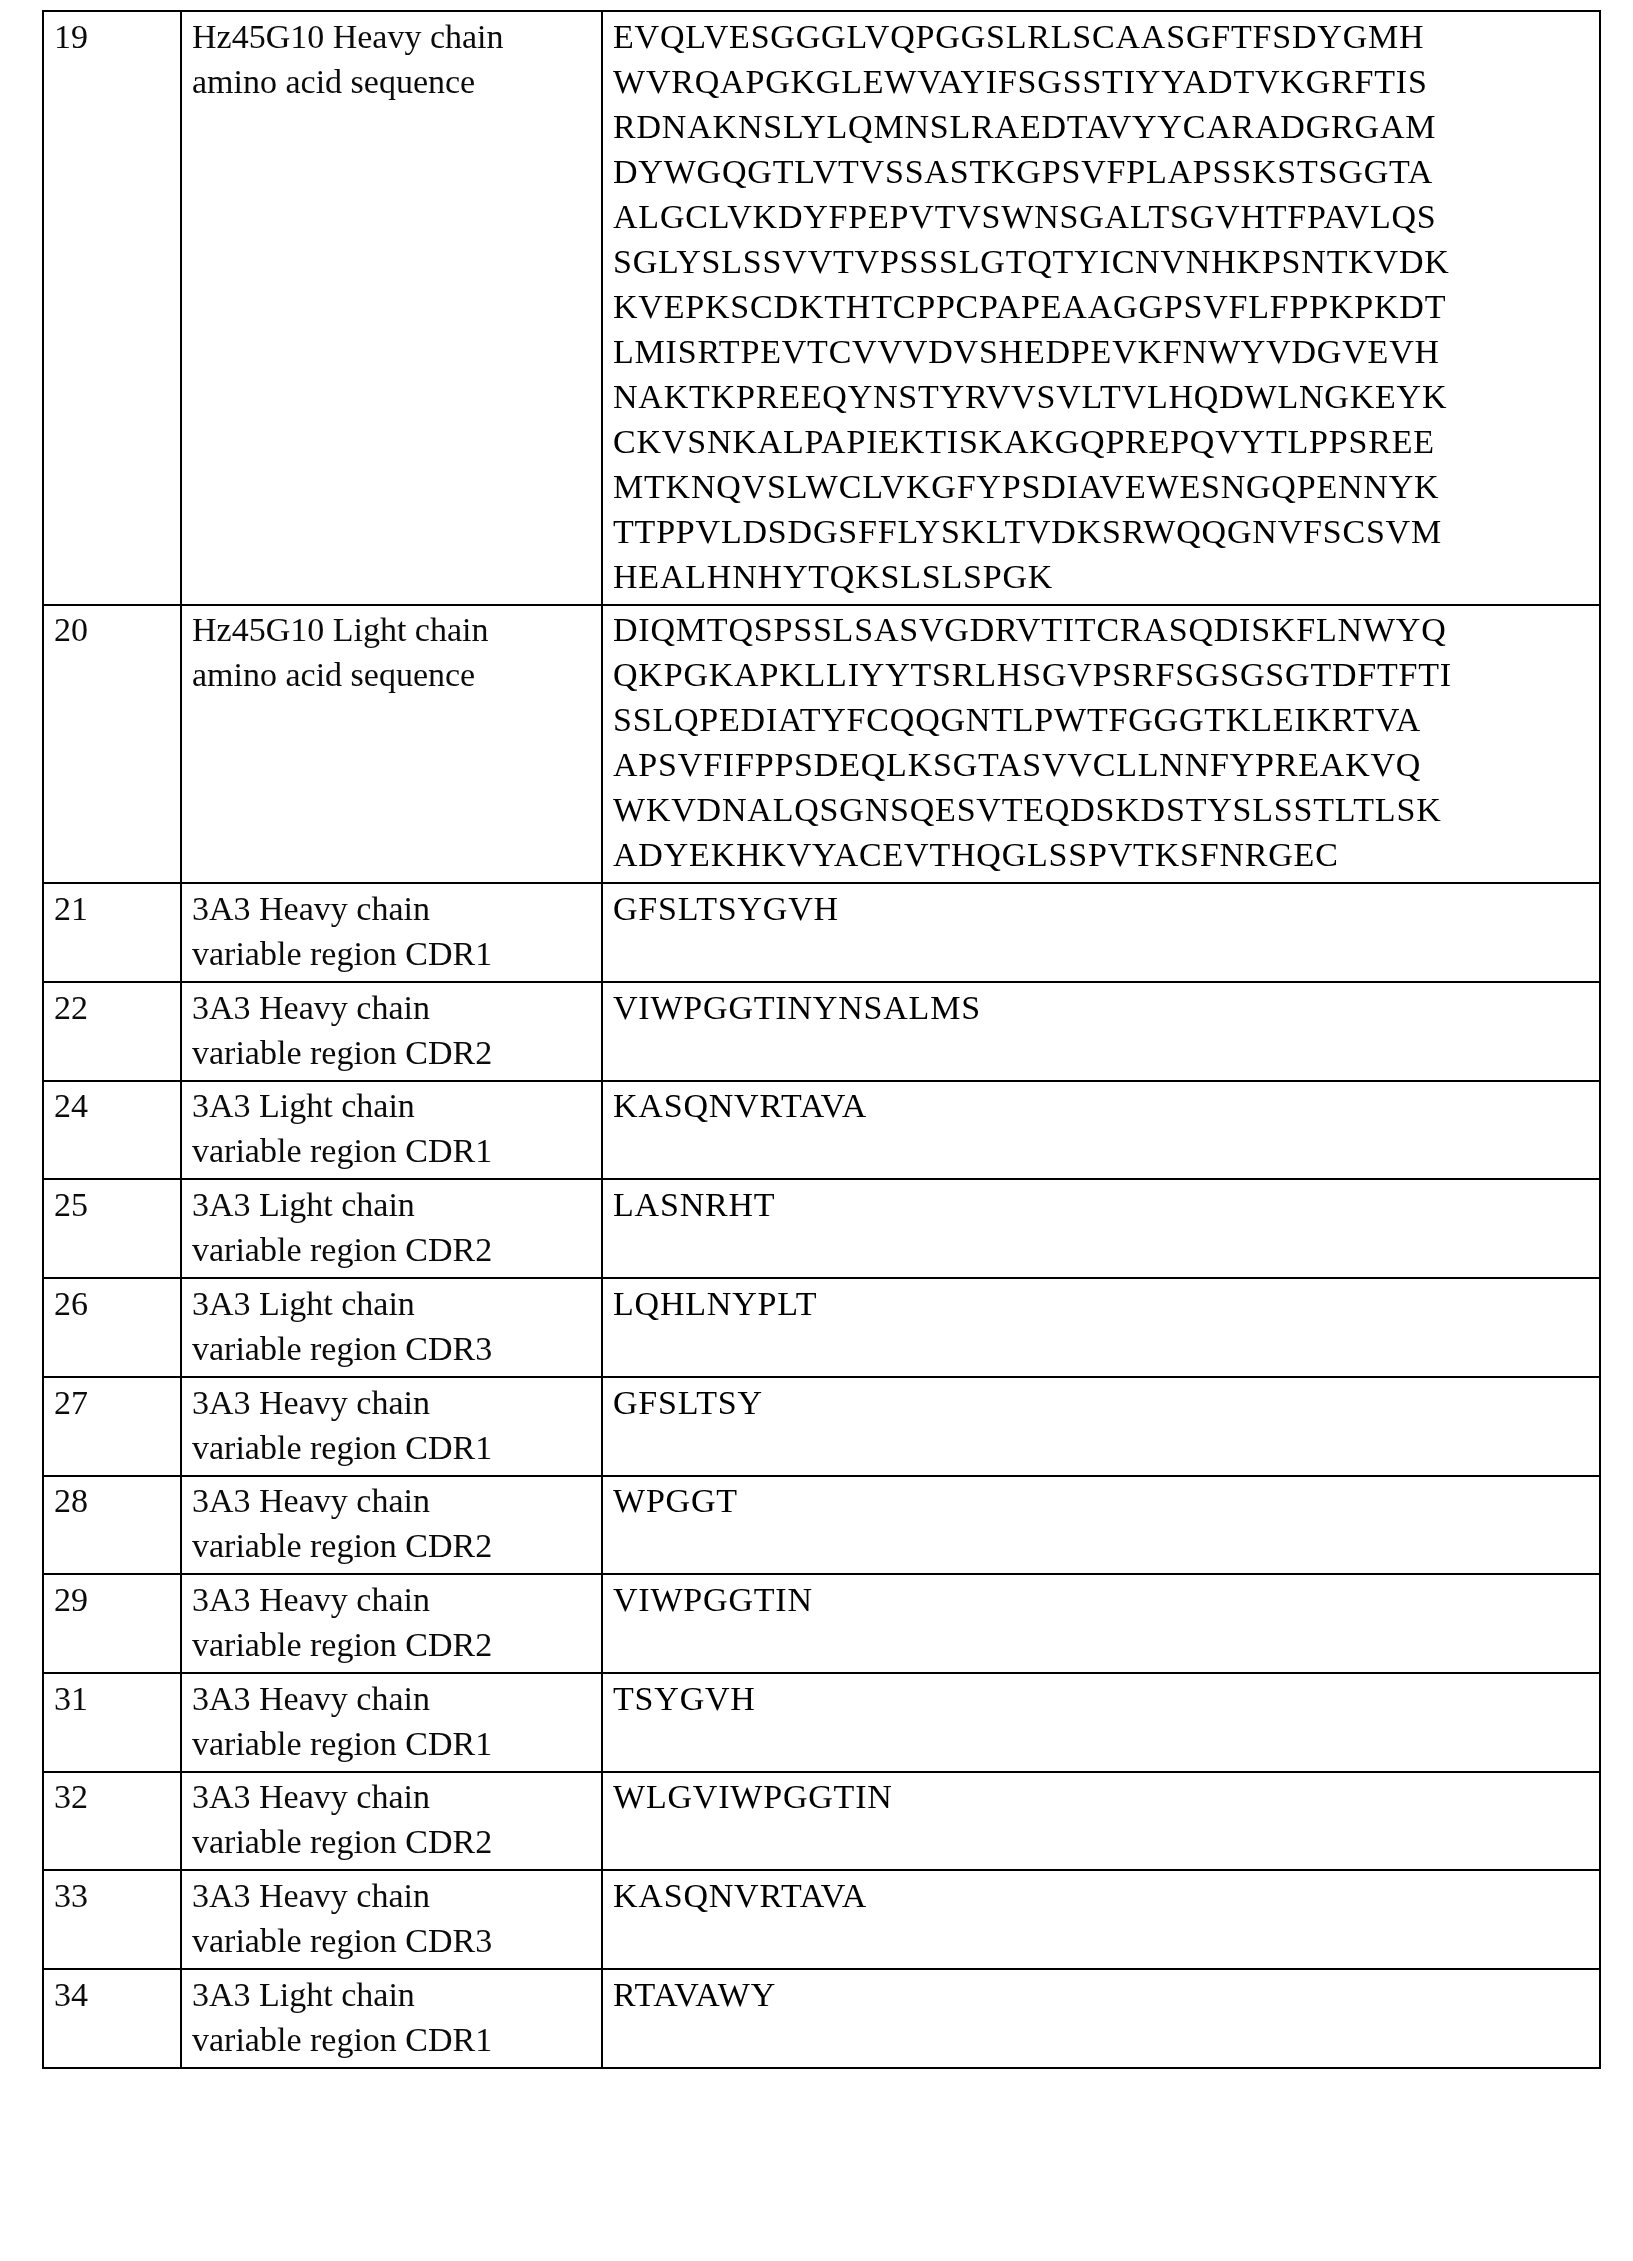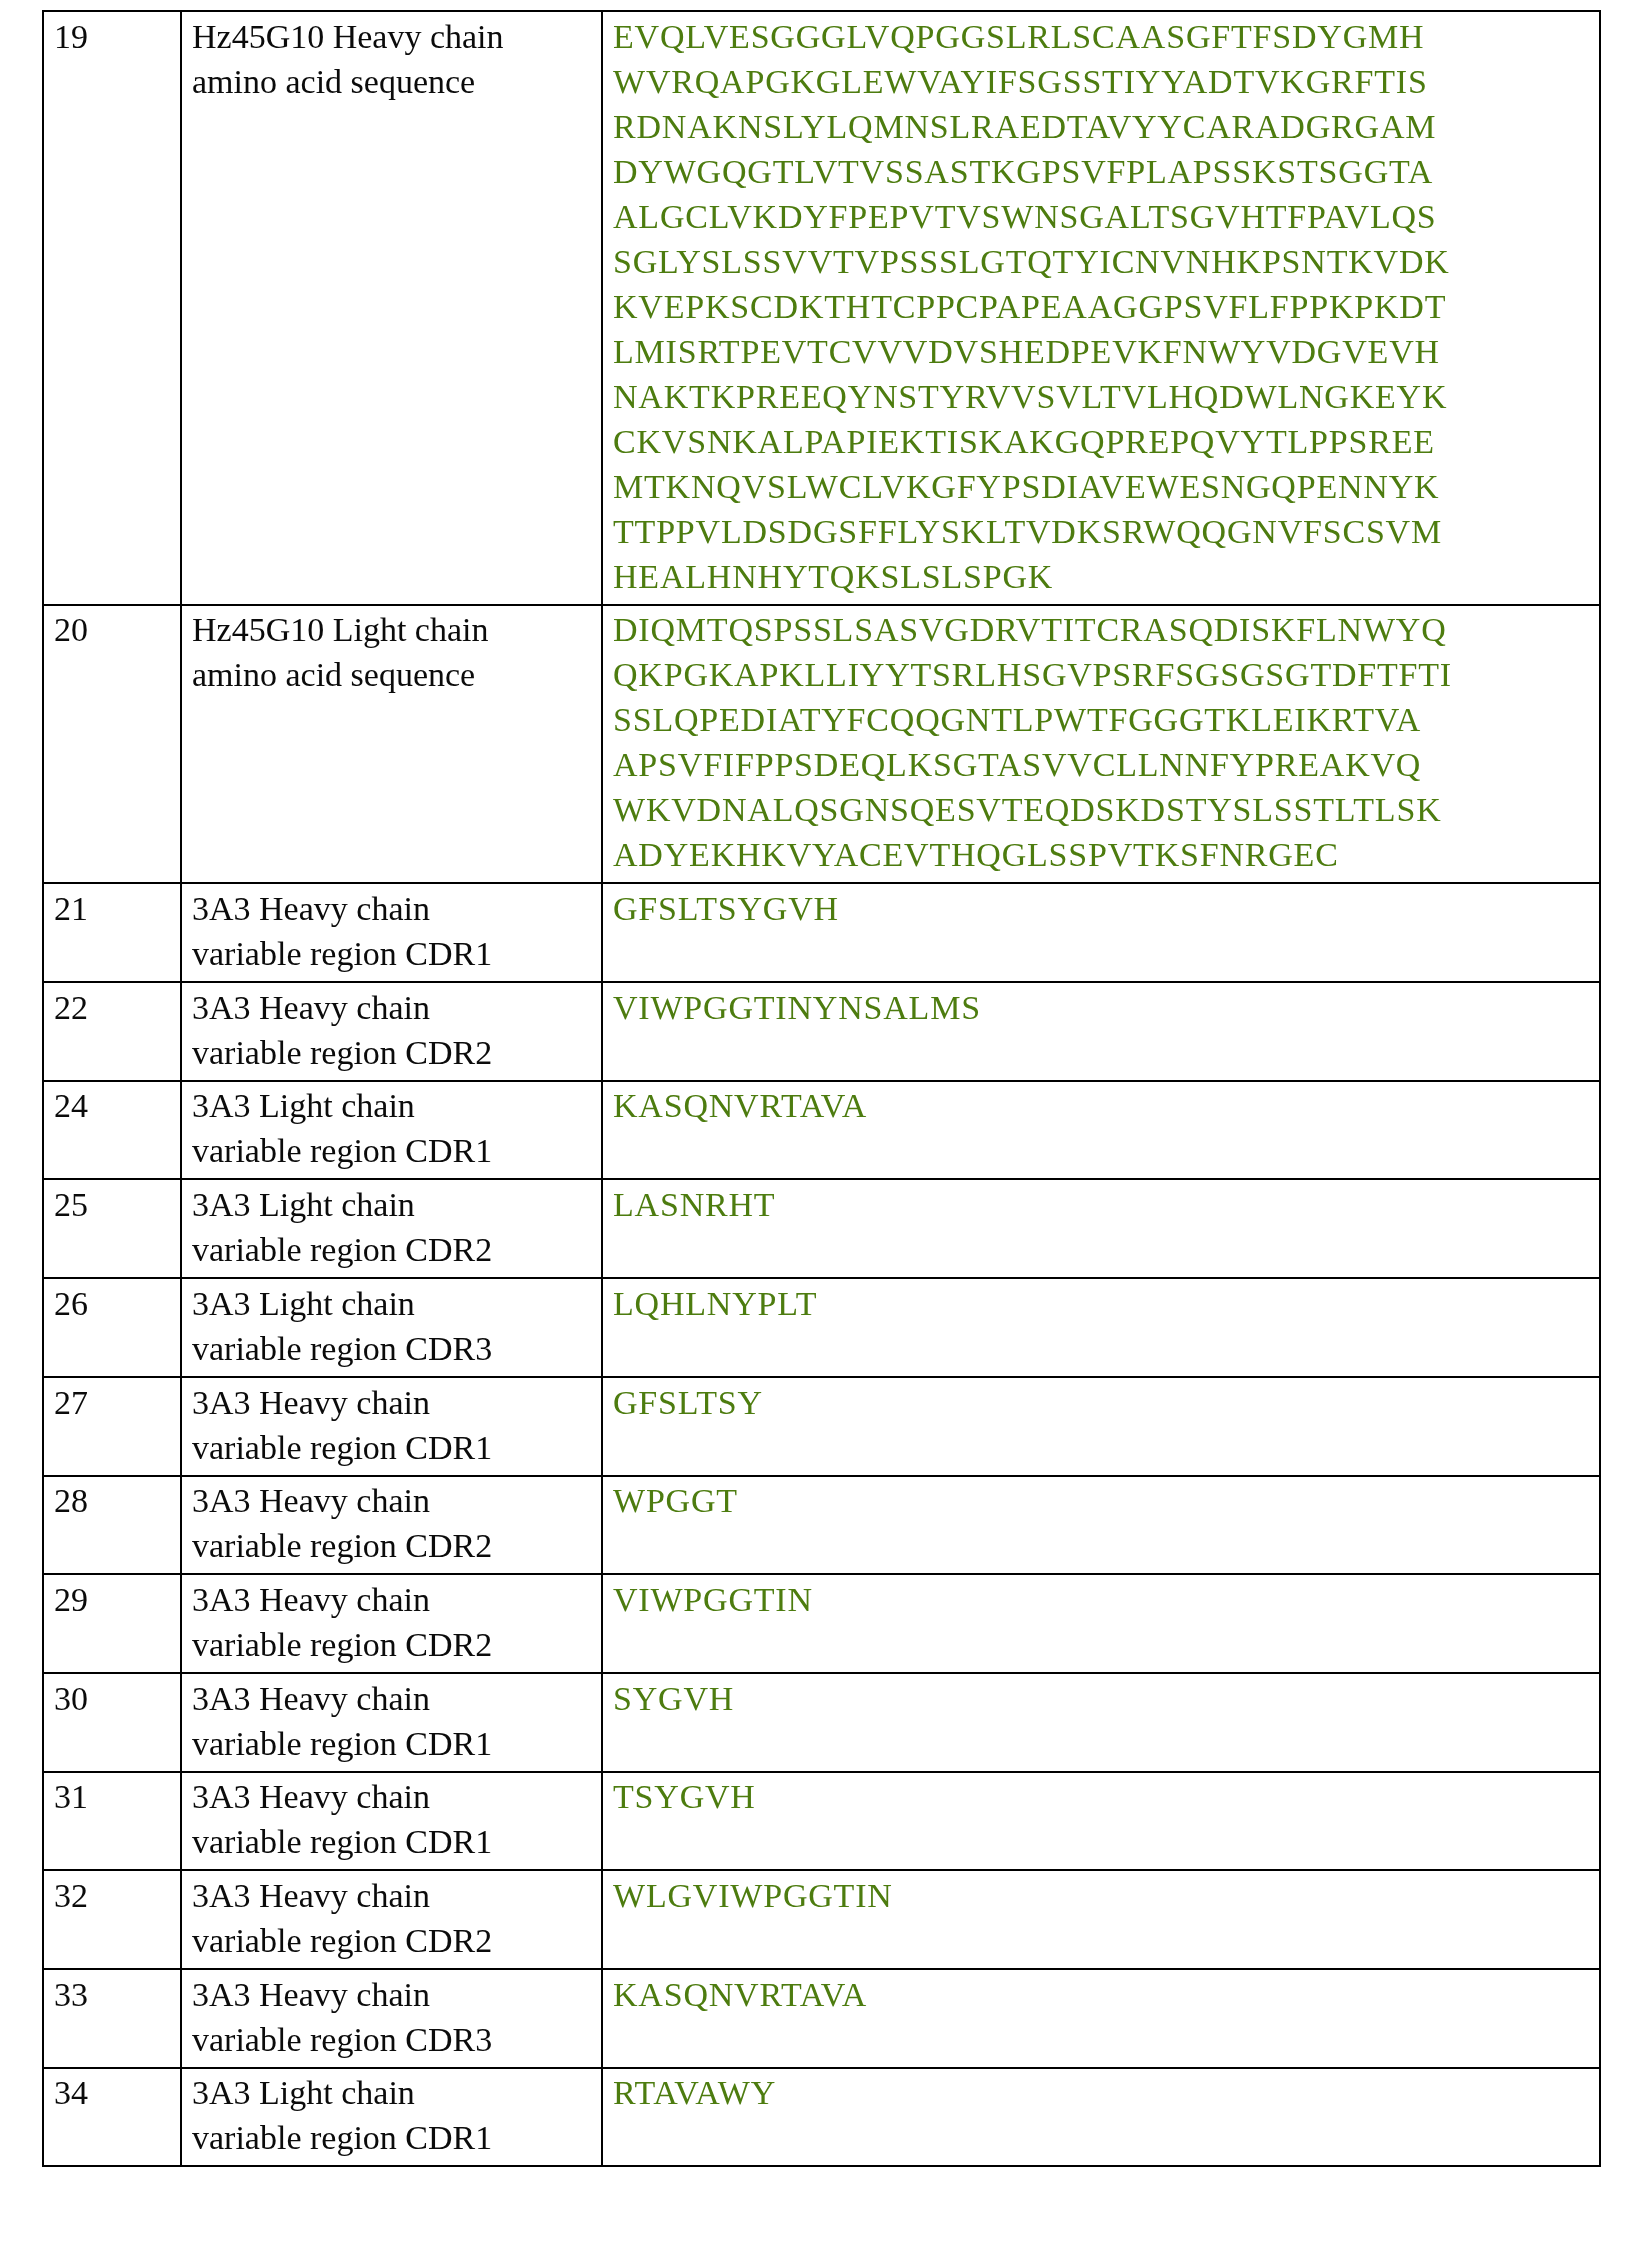--- a/index.html
+++ b/index.html
@@ -44,21 +44,21 @@
     padding-left: 8.4px;
   }
   td.td-desc {
     width: 419px;
     border-radius: 32px;
   }
   td.td-seq {
     width: 992px;
     padding-top: 6.7px;
     letter-spacing: 0.8px;
-    color: #4d7c0f;
+    color: #000000;
   }
   col.c-id   { width: 138px; }
   col.c-desc { width: 421px; }
   col.c-seq  { width: 998px; }
 </style>
 </head>
 <body>
 
 <div class="page">
   <table class="seq-table">
@@ -139,26 +139,20 @@
 variable region CDR2</td>
         <td class="td-seq">WPGGT</td>
       </tr>
       <tr>
         <td class="td-id">29</td>
         <td class="td-desc">3A3 Heavy chain
 variable region CDR2</td>
         <td class="td-seq">VIWPGGTIN</td>
       </tr>
       <tr>
-        <td class="td-id">30</td>
-        <td class="td-desc">3A3 Heavy chain
-variable region CDR1</td>
-        <td class="td-seq">SYGVH</td>
-      </tr>
-      <tr>
         <td class="td-id">31</td>
         <td class="td-desc">3A3 Heavy chain
 variable region CDR1</td>
         <td class="td-seq">TSYGVH</td>
       </tr>
       <tr>
         <td class="td-id">32</td>
         <td class="td-desc">3A3 Heavy chain
 variable region CDR2</td>
         <td class="td-seq">WLGVIWPGGTIN</td>

